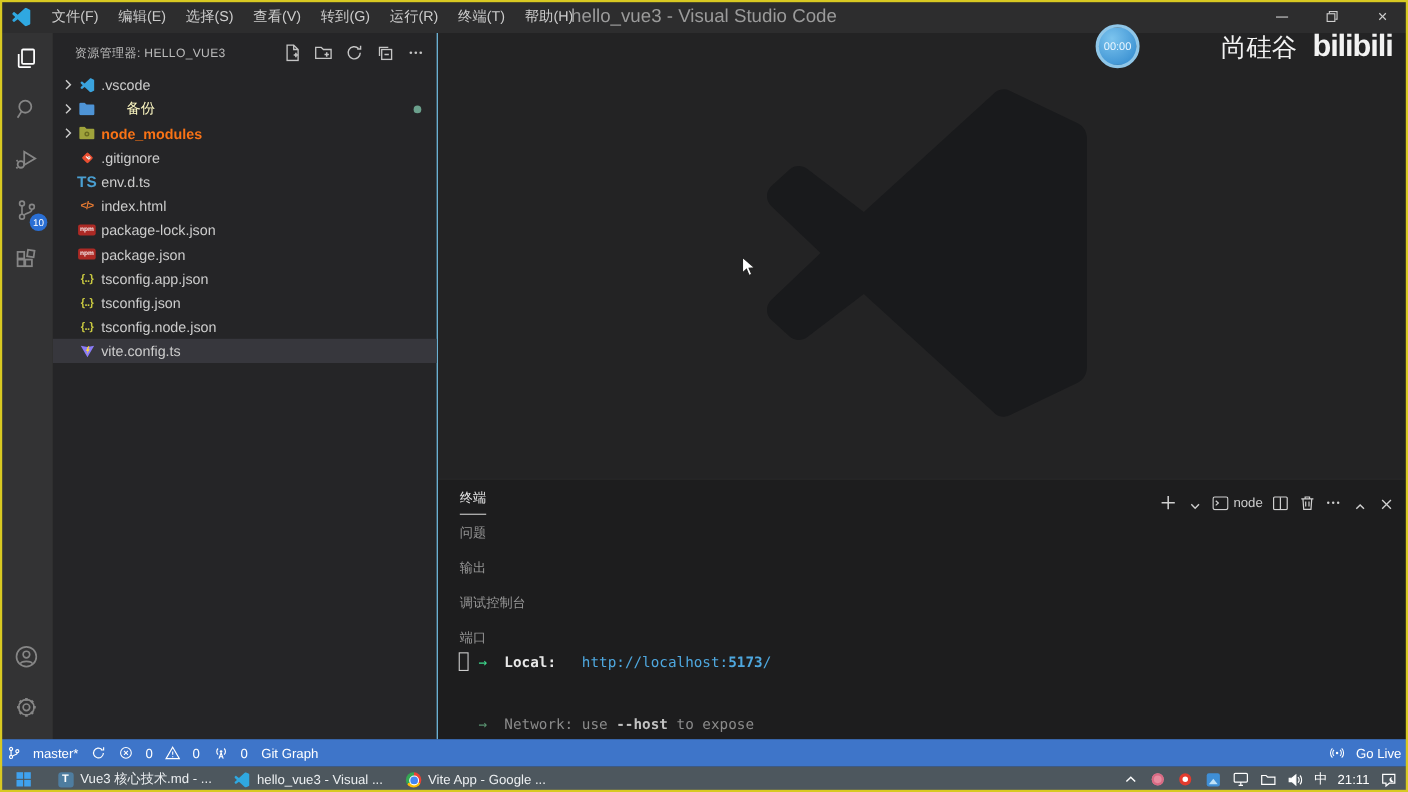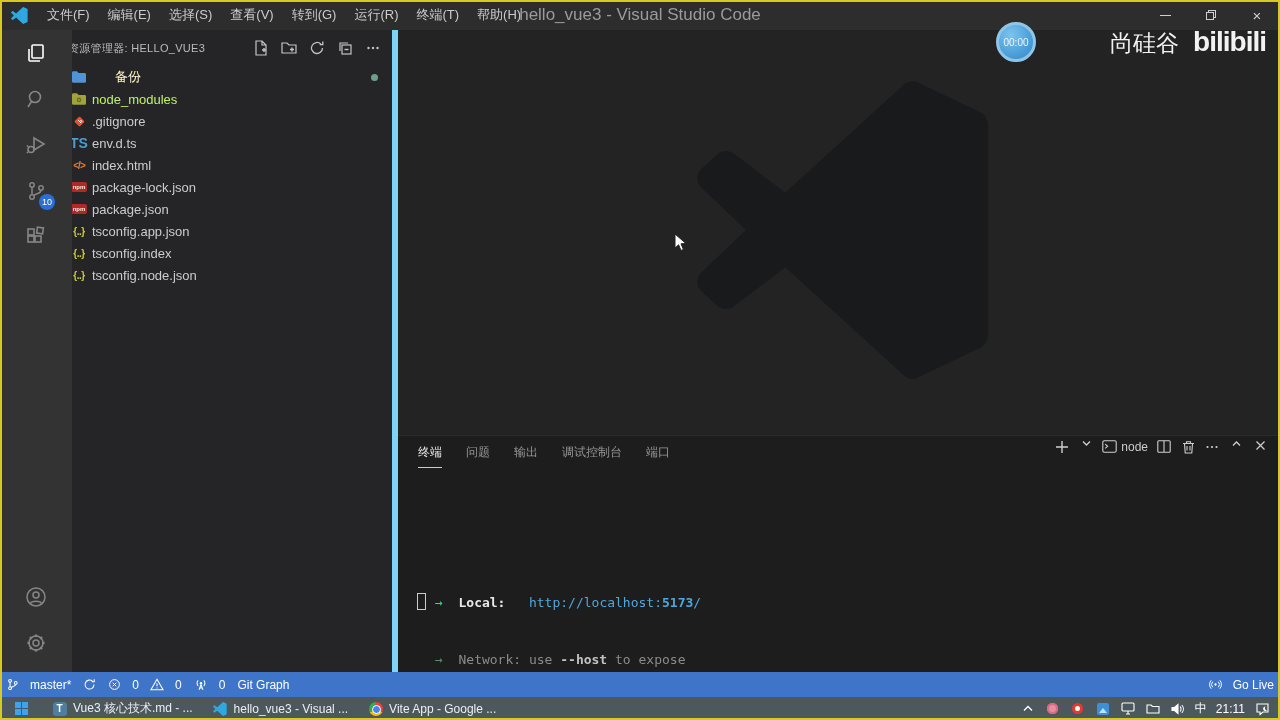--- a/index.html
+++ b/index.html
@@ -19,76 +19,76 @@
   .win-controls { position:absolute; right:0; top:0; height:30px; display:flex; }
   .win-btn { width:46px; height:30px; display:flex; align-items:center; justify-content:center; color:#cfcfcf; }
   .min-glyph { width:11px; height:1px; background:#cfcfcf; }
   .restore-glyph { position:relative; width:10px; height:10px; }
   .restore-glyph .b { position:absolute; width:8px; height:8px; border:1px solid #cfcfcf; }
   .restore-glyph .b1 { right:0; top:0; }
   .restore-glyph .b2 { left:0; bottom:0; background:#2d2d2e; }
   .close-glyph { font-size:15px; line-height:1; }
 
   
-  .activitybar { position:absolute; left:0; top:30px; width:72px; height:642px; background:#333334;
+  .activitybar { position:absolute; left:0; top:30px; width:48px; height:642px; background:#333334;
     display:flex; flex-direction:column; align-items:center; z-index:4; }
   .ab-icon { width:48px; height:46px; display:flex; align-items:center; justify-content:center;
     position:relative; color:#868686; }
   .ab-icon.active { color:#ffffff; }
   .ab-icon svg { stroke:currentColor; }
   .ab-bottom { margin-top:auto; display:flex; flex-direction:column; align-items:center; padding-bottom:6px; }
   .scm-badge { position:absolute; right:5px; bottom:4px; min-width:16px; height:16px; border-radius:9px;
     background:#2a6fd4; color:#fff; font-size:9px; display:flex; align-items:center; justify-content:center;
     padding:0 3px; }
 
   
   .sidebar { position:absolute; left:48px; top:30px; width:350px; height:642px; background:#252527;
-    border-right:6px solid #7dd3fc; z-index:3; }
+    border-right:1px solid #7dd3fc; z-index:3; }
   .exp-header { height:36px; display:flex; align-items:center; padding:0 8px 0 20px; }
   .exp-title { color:#bbbbbb; font-size:11px; letter-spacing:.3px; flex:1 1 auto; white-space:nowrap;
     overflow:hidden; }
   .exp-actions { display:flex; gap:6px; }
   .exp-actions .act { width:22px; height:22px; display:flex; align-items:center; justify-content:center;
     color:#c5c5c5; border-radius:4px; }
   .tree { position:absolute; top:36px; left:0; right:0; }
   .row { height:22px; display:flex; align-items:center; position:relative; color:#cccccc; font-size:13px;
     cursor:pointer; }
   .row.selected { background:#37373d; }
   .row .twisty { width:16px; margin-left:6px; display:flex; justify-content:center; color:#cccccc; }
   .row .no-twisty { width:16px; margin-left:6px; }
   .row .ficon { width:18px; height:16px; display:flex; align-items:center; justify-content:center;
     margin-right:4px; font-weight:bold; }
   .row .fname { white-space:nowrap; }
   .fname.green { color:#fef9c3;margin-left:23px; }
-  .fname.dim { color:#bef264; }
+  .fname.dim { color:#f97316;font-weight:bold; }
   .row .gitdot { position:absolute; right:14px; width:7px; height:7px; border-radius:50%; }
   .dot-green { background:#6ba08c; }
   .dot-tan { background:#98876f; }
   .ticon-ts { color:#4a9fd1; font-size:14px; }
   .ticon-html { color:#e37933; font-size:10px; letter-spacing:-1px; }
   .ticon-json { color:#cbcb41; font-size:10px; letter-spacing:-0.5px; }
   .npm-box { background:#ad2a25; color:#f5e9e9; font-size:6px; padding:2px 2px; border-radius:2px;
     line-height:1; font-weight:bold; }
 
   
   .editor { position:absolute; left:398px; top:30px; width:882px; height:405px; background:#232324;
     overflow:hidden; }
   .watermark { position:absolute; left:297px; top:50px; width:300px; height:300px; }
 
   
   .panel { position:absolute; left:398px; top:435px; width:882px; height:237px; background:#1d1d1e;
     border-top:1px solid #2b2b2c; }
   .panel-tabs { position:absolute; left:0; top:0; right:11px; height:32px; display:flex; align-items:flex-start;
-    padding-left:20px; }
+    padding-left:20px;flex-direction:column; }
   .ptab { font-size:12px; color:#969696; margin-right:24px; height:32px; line-height:32px;
     border-bottom:1px solid transparent; cursor:pointer; }
   .ptab.active { color:#e7e7e7; border-bottom:1px solid #cccccc; }
   .panel-actions { position:absolute; right:10px; top:0; height:32px; display:flex; align-items:center;
     gap:4px; color:#cfcfcf; }
-  .pa { height:24px; min-width:20px; display:flex; align-items:flex-start; justify-content:center;
+  .pa { height:24px; min-width:20px; display:flex; align-items:flex-end; justify-content:center;
     border-radius:4px; padding:0 2px; }
   .pa .lbl { font-size:12px; color:#cccccc; margin-left:4px; }
   .term { position:absolute; left:0; right:0; top:32px; bottom:0; padding:30px 0 0 37px;
     font-family:"DejaVu Sans Mono", monospace; font-size:13px; line-height:19px; white-space:pre;
     color:#cccccc; }
   .t-green { color:#6fc96f; font-weight:bold; }
   .t-greenv { color:#6fc96f; }
   .t-dim { color:#8b8b8b; }
   .t-bold { color:#e8e8e8; font-weight:bold; }
   .t-dimbold { color:#c2c2c2; font-weight:bold; }
@@ -266,20 +266,33 @@
             <circle cx="3.5" cy="8" r="1.2"></circle>
               <circle cx="8" cy="8" r="1.2"></circle>
               <circle cx="12.5" cy="8" r="1.2"></circle>
           </svg>
         </span>
       </span>
     </div>
 
     <div class="tree">
 
+      <div class="row">
+        <span class="twisty">
+            <svg width="8" height="10" viewBox="0 0 8 10" fill="none" stroke="#cccccc" stroke-width="1.3">
+              <path d="M2 1 L6 5 L2 9"></path>
+            </svg>
+          </span>
+        <span class="ficon">
+            <svg width="13" height="13" viewBox="0 0 100 100">
+              <path fill="#3aa3dd" d="M70.9 99.3c1.1.4 2.3.4 3.4-.1l20.6-9.9c1.7-.8 2.8-2.6 2.8-4.5V15.2c0-1.9-1.1-3.7-2.8-4.5L74.3.8c-1.4-.7-3-.5-4.3.4-.2.1-.4.3-.5.5L30.1 37.6 12.9 24.5c-1.6-1.2-3.8-1.1-5.3.2L2.1 29.7c-1.8 1.6-1.8 4.5 0 6.1L17 50 2.1 64.2c-1.8 1.6-1.8 4.5 0 6.1l5.5 5c1.5 1.3 3.7 1.4 5.3.2l17.2-13.1 39.4 35.9c.4.5.9.8 1.4 1zM74.9 27.3L45.1 50l29.8 22.7V27.3z"></path>
+            </svg>
+          </span>
+        <span class="fname">.vscode</span>
+      </div>
 
       <div class="row">
         <span class="twisty">
             <svg width="8" height="10" viewBox="0 0 8 10" fill="none" stroke="#cccccc" stroke-width="1.3">
               <path d="M2 1 L6 5 L2 9"></path>
             </svg>
           </span>
         <span class="ficon">
             <svg width="14" height="12" viewBox="0 0 16 13">
               <path fill="#4e94d6" d="M0 1.5 A1.5 1.5 0 0 1 1.5 0 H5.6 L7.6 2 H14.5 A1.5 1.5 0 0 1 16 3.5 V11.5 A1.5 1.5 0 0 1 14.5 13 H1.5 A1.5 1.5 0 0 1 0 11.5 Z"></path>
@@ -348,29 +361,39 @@
 
       <div class="row">
         <span class="no-twisty"></span>
         <span class="ficon ticon-json">{..}</span>
         <span class="fname">tsconfig.app.json</span>
       </div>
 
       <div class="row">
         <span class="no-twisty"></span>
         <span class="ficon ticon-json">{..}</span>
-        <span class="fname">tsconfig.index</span>
+        <span class="fname">tsconfig.json</span>
       </div>
 
       <div class="row">
         <span class="no-twisty"></span>
         <span class="ficon ticon-json">{..}</span>
         <span class="fname">tsconfig.node.json</span>
       </div>
 
+      <div class="row selected">
+        <span class="no-twisty"></span>
+        <span class="ficon">
+            <svg width="13" height="13" viewBox="0 0 16 16">
+              <path fill="#8a7bf7" d="M0.5 1.5 L8 14.5 L15.5 1.5 L8 3 Z"></path>
+              <path fill="#ffd935" d="M8.6 2.2 L6.4 7.4 L8.2 7.4 L7 11.5 L10.6 5.6 L8.8 5.6 L10.2 2.2 Z"></path>
+            </svg>
+          </span>
+        <span class="fname">vite.config.ts</span>
+      </div>
     </div>
   </div>
 
   <div class="editor">
     <svg class="watermark" viewBox="0 0 100 100">
       <path fill="#191a1c" d="M70.9 99.3c1.1.4 2.3.4 3.4-.1l20.6-9.9c1.7-.8 2.8-2.6 2.8-4.5V15.2c0-1.9-1.1-3.7-2.8-4.5L74.3.8c-1.4-.7-3-.5-4.3.4-.2.1-.4.3-.5.5L30.1 37.6 12.9 24.5c-1.6-1.2-3.8-1.1-5.3.2L2.1 29.7c-1.8 1.6-1.8 4.5 0 6.1L17 50 2.1 64.2c-1.8 1.6-1.8 4.5 0 6.1l5.5 5c1.5 1.3 3.7 1.4 5.3.2l17.2-13.1 39.4 35.9c.4.5.9.8 1.4 1zM74.9 27.3L45.1 50l29.8 22.7V27.3z"></path>
     </svg>
   </div>
 
   <div class="panel">

